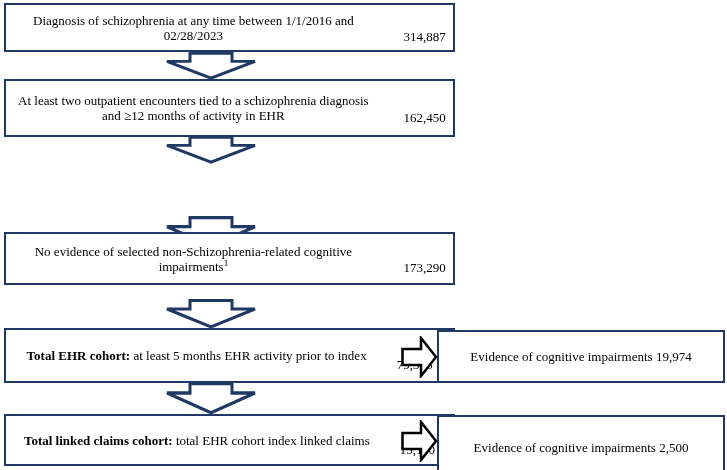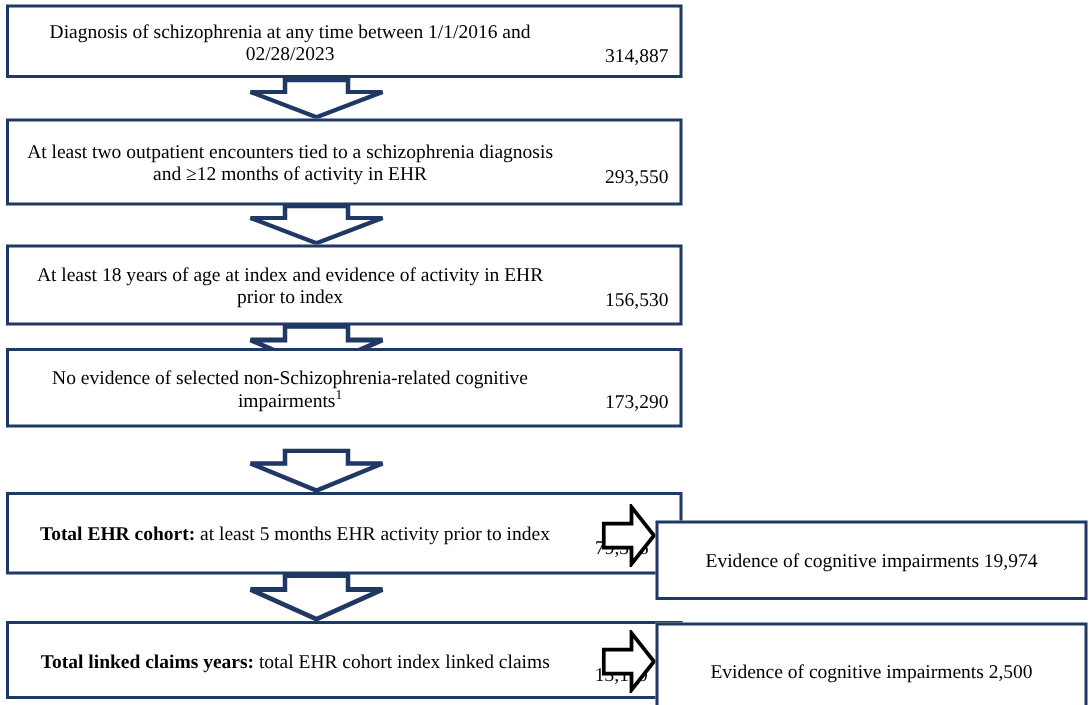--- a/index.html
+++ b/index.html
@@ -50,21 +50,21 @@
     border: 2.5px solid var(--navy);
     background: #fff;
     box-sizing: border-box;
     display: flex;
     align-items: center;
     justify-content: center;
     text-align: center;
     font-size: 13px;
     line-height: 15px;
   }
-  .s1 { top: 330px; height: 53px; margin-top: 17px; }
+  .s1 { top: 330px; height: 53px; }
   .s2 { top: 415px; height: 64px; }
 
   .darrow { position: absolute; left: 165px; width: 92px; }
   .darrow svg { display: block; width: 100%; height: 100%; }
   .darrow polygon { fill: #fff; stroke: var(--navy); stroke-width: 3; }
   .da1 { top: 52px;  height: 28px; }
   .da2 { top: 136px; height: 28px; }
   .da3 { top: 216px; height: 32px; }
   .da4 { top: 299px; height: 30px; }
   .da5 { top: 382px; height: 33px; }
@@ -89,33 +89,29 @@
   </div>
 
   <div class="darrow da1">
     <svg viewBox="0 0 92 30" preserveAspectRatio="none">
         <polygon points="25,1.5 25,10 2,10 46,28 90,10 67,10 67,1.5"></polygon>
       </svg>
   </div>
 
   <div class="box b2">
     <div class="txt"><b></b><span>At least two outpatient encounters tied to a schizophrenia diagnosis and ≥12 months of activity in EHR</span><sup></sup></div>
-    <div class="count">293,550</div>
+    <div class="count">162,450</div>
   </div>
 
   <div class="darrow da2">
     <svg viewBox="0 0 92 30" preserveAspectRatio="none">
         <polygon points="25,1.5 25,10 2,10 46,28 90,10 67,10 67,1.5"></polygon>
       </svg>
   </div>
 
-  <div class="box b3">
-    <div class="txt"><b></b><span>At least 18 years of age at index and evidence of activity in EHR prior to index</span><sup></sup></div>
-    <div class="count">156,530</div>
-  </div>
 
   <div class="darrow da3">
     <svg viewBox="0 0 92 30" preserveAspectRatio="none">
         <polygon points="25,1.5 25,10 2,10 46,28 90,10 67,10 67,1.5"></polygon>
       </svg>
   </div>
 
   <div class="box b4">
     <div class="txt"><b></b><span>No evidence of selected non-Schizophrenia-related cognitive impairments</span><sup>1</sup></div>
     <div class="count">173,290</div>
@@ -142,21 +138,21 @@
     <div class="txt">Evidence of cognitive impairments 19,974</div>
   </div>
 
   <div class="darrow da5">
     <svg viewBox="0 0 92 30" preserveAspectRatio="none">
         <polygon points="25,1.5 25,10 2,10 46,28 90,10 67,10 67,1.5"></polygon>
       </svg>
   </div>
 
   <div class="box b6">
-    <div class="txt"><b>Total linked claims years:</b><span> total EHR cohort index linked claims</span><sup></sup></div>
+    <div class="txt"><b>Total linked claims cohort:</b><span> total EHR cohort index linked claims</span><sup></sup></div>
     <div class="count">13,110</div>
   </div>
 
   <div class="rarrow ra2">
     <svg viewBox="0 0 37 42" preserveAspectRatio="none">
         <polygon points="1.5,13 20,13 20,2 35,21 20,40 20,29 1.5,29"></polygon>
       </svg>
   </div>
 
   <div class="side-box s2">

